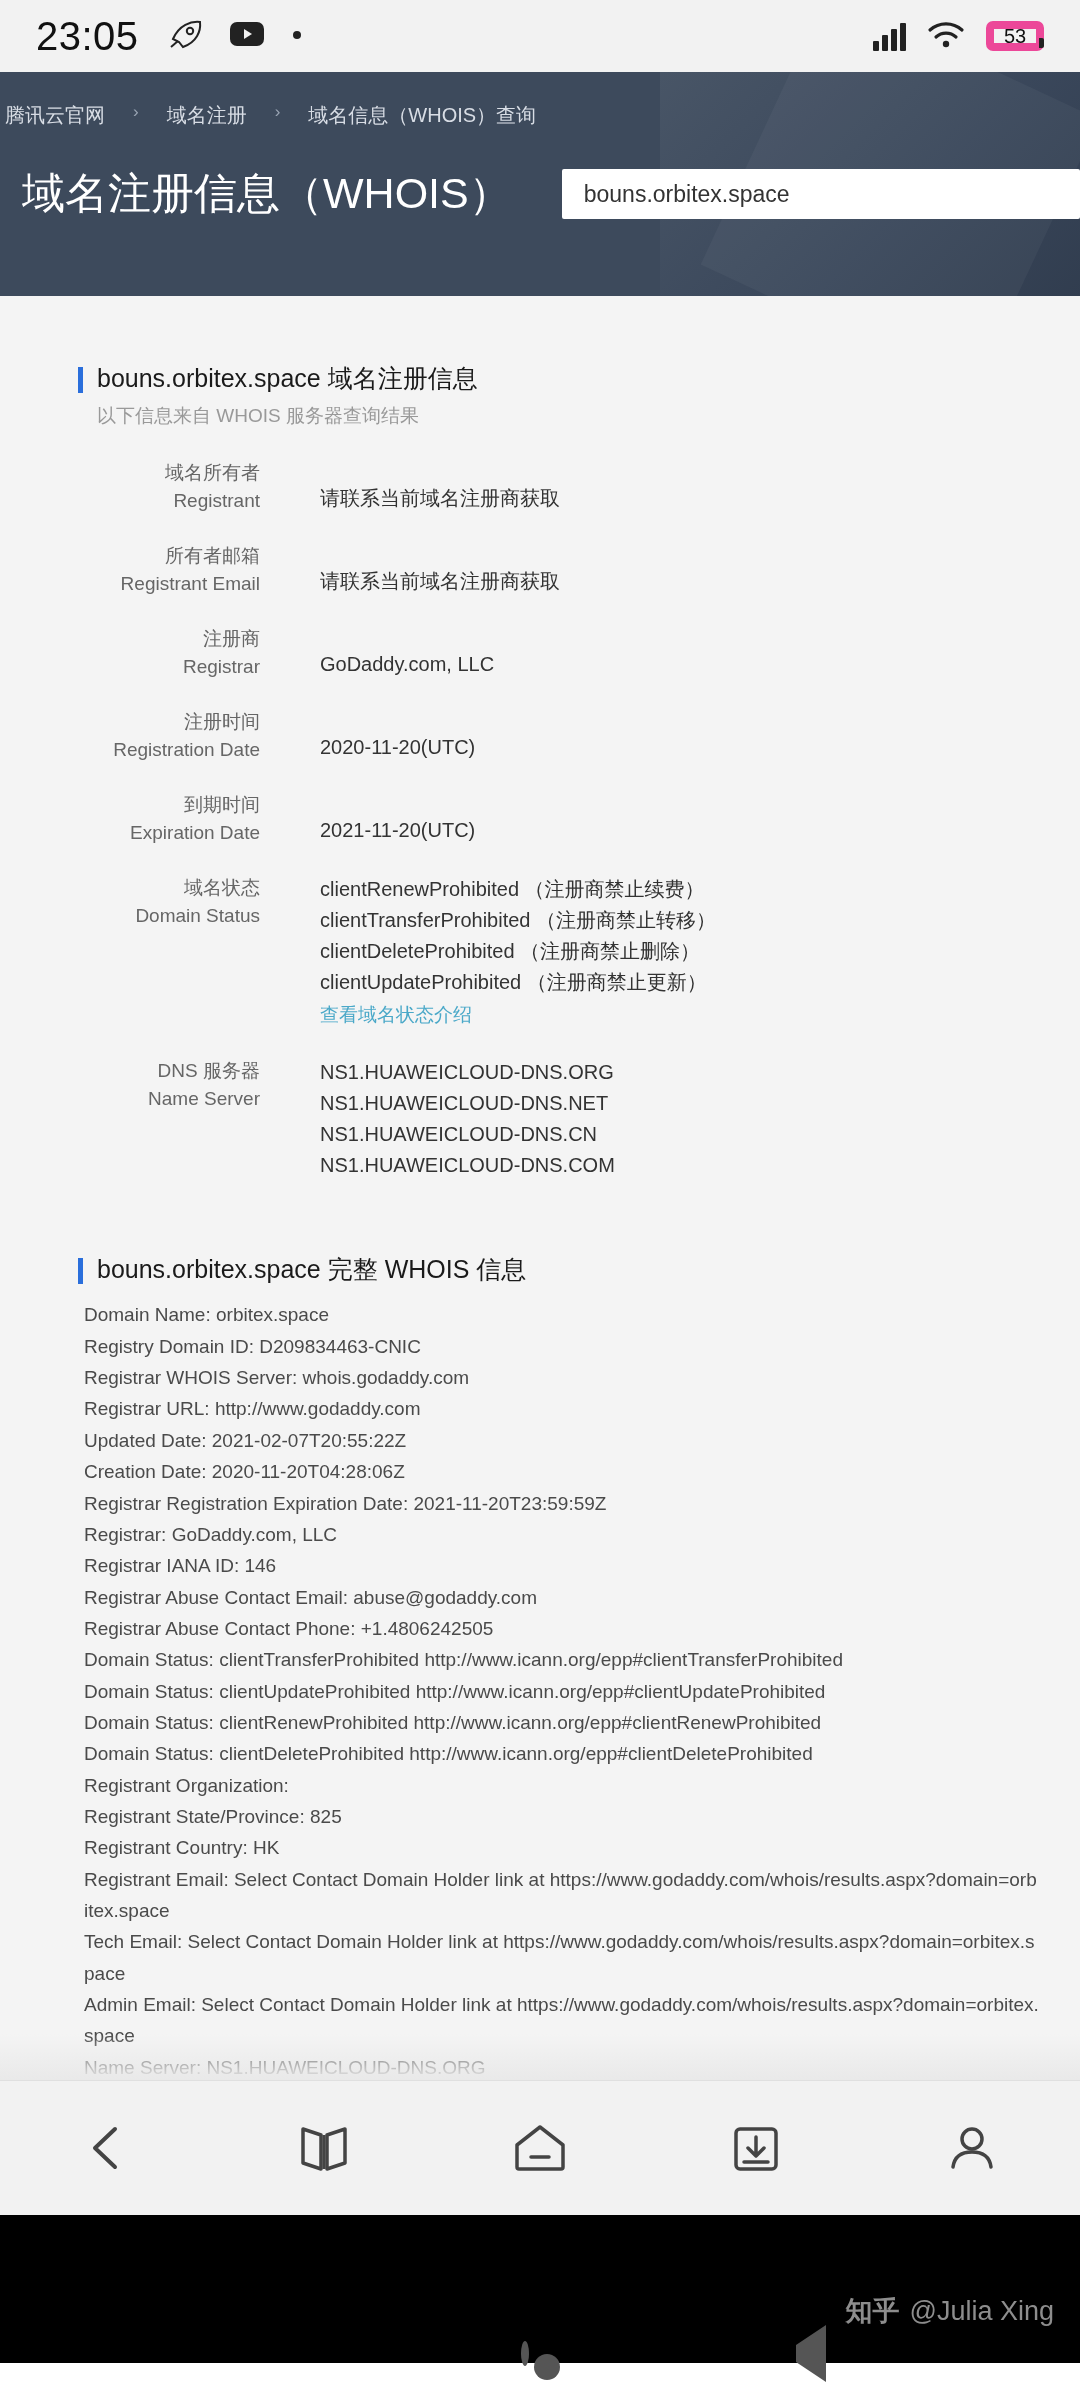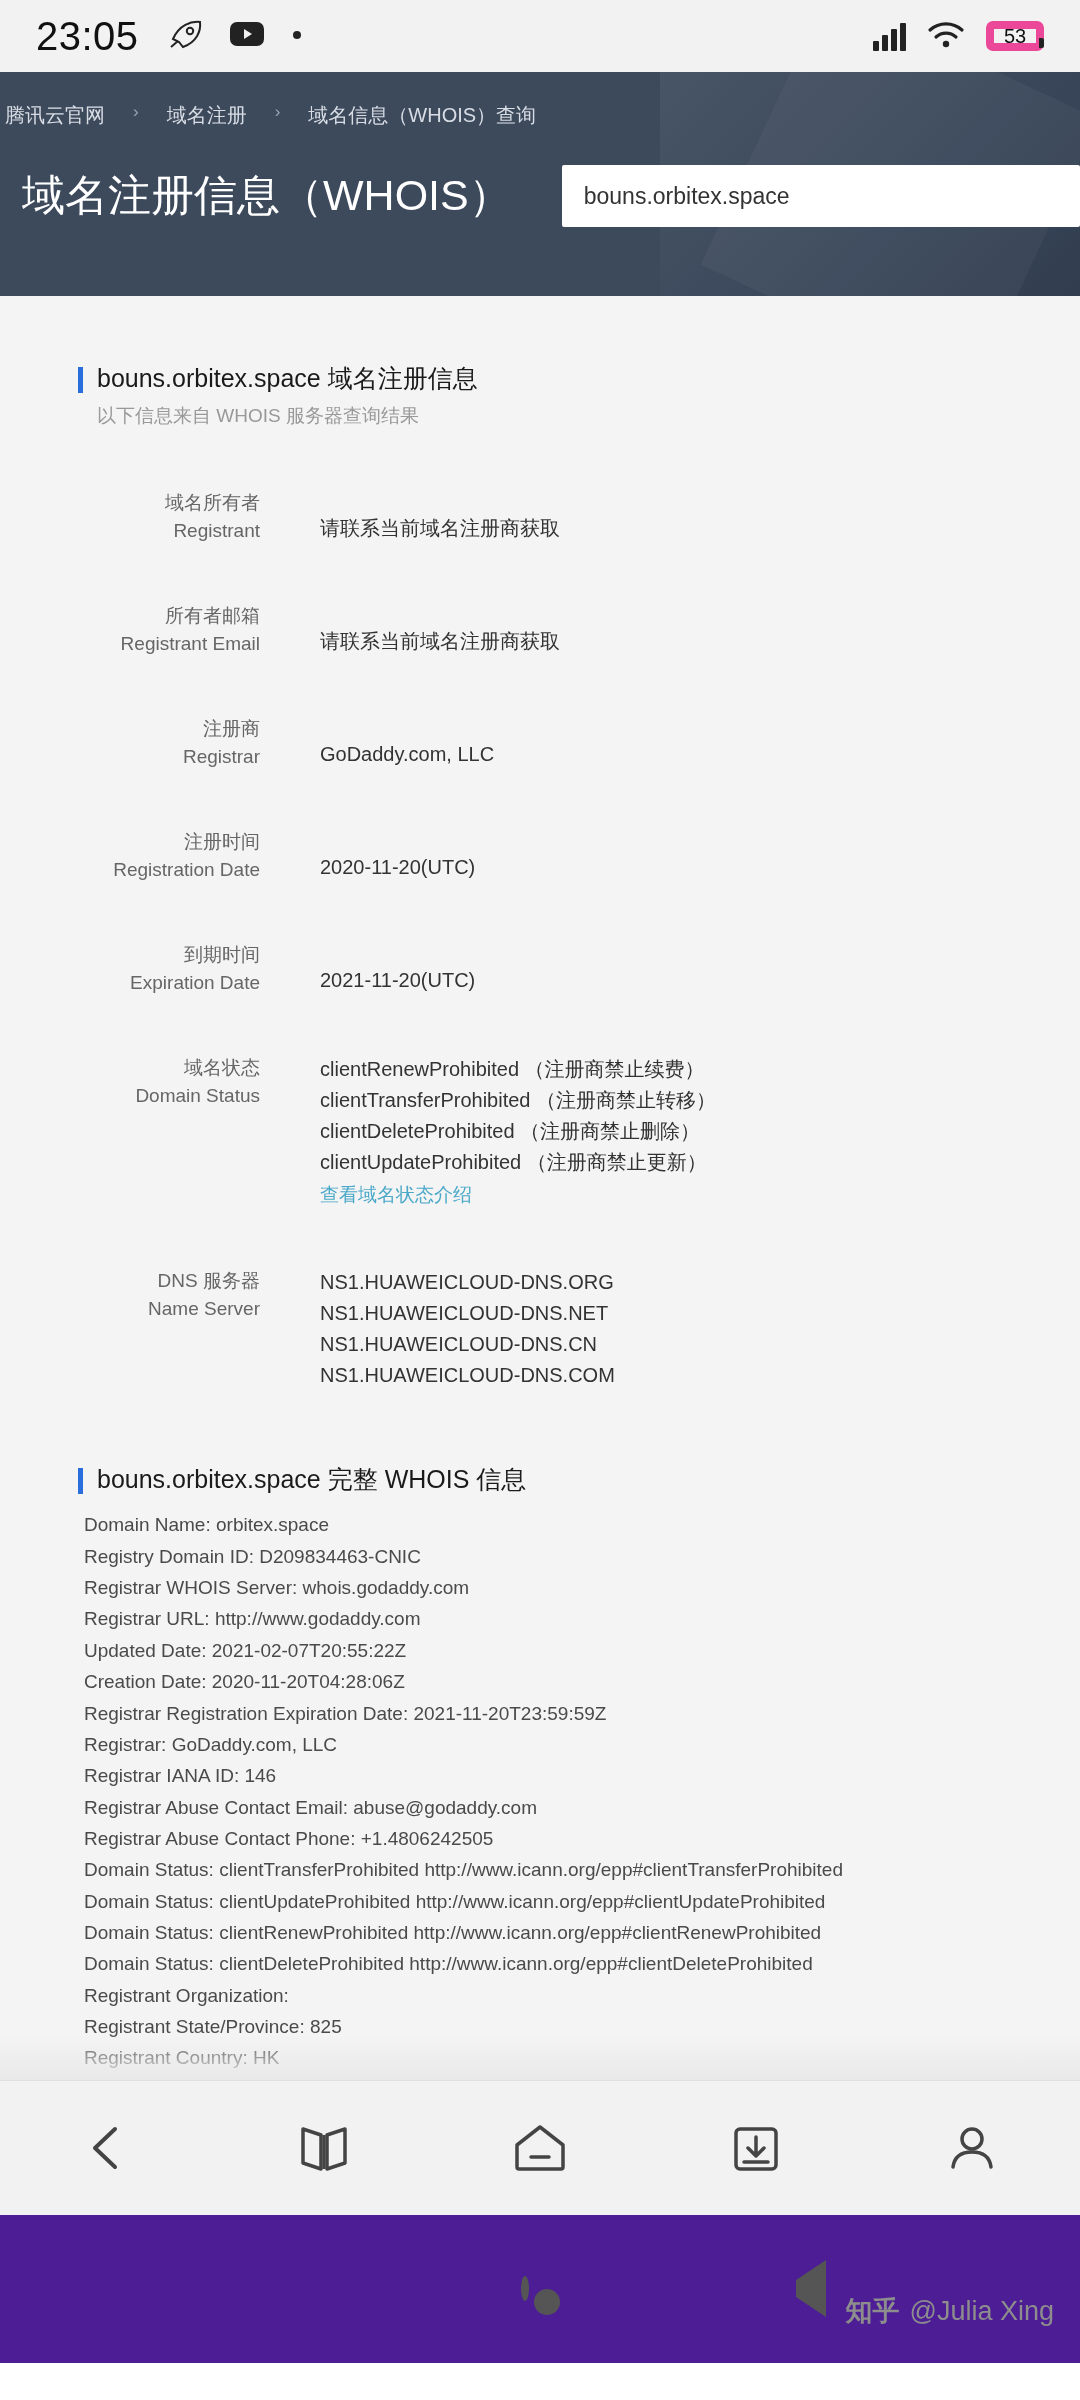--- a/index.html
+++ b/index.html
@@ -132,21 +132,21 @@
   }
   .header-title {
     font-size: 43px;
     color: #ffffff;
     font-weight: 400;
     white-space: nowrap;
   }
   .search-box {
     margin-left: 50px;
     background: #ffffff;
-    height: 62px;
+    height: 50px;
     flex: 1;
     display: flex;
     align-items: center;
     padding: 0 22px;
     box-sizing: border-box;
     font-size: 23px;
     color: #333;
     border-radius: 2px;
   }
 
@@ -185,21 +185,20 @@
     padding: 8px 0 0 97px;
   }
 
   
   .info-list {
     padding: 30px 0 0 0;
   }
   .info-row {
     display: flex;
     padding: 0 0 26px 0;
-    margin-top: 30px;
   }
   .info-label {
     width: 260px;
     flex: none;
     text-align: right;
     padding-right: 0;
     font-size: 19px;
     color: #666;
     line-height: 1.5;
   }
@@ -254,23 +253,23 @@
     height: 90px;
     display: flex;
     align-items: center;
     justify-content: center;
   }
   .browser-bar svg { display: block; }
 
   
   .system-nav {
     height: 148px;
-    background: #4c1d95;
-    display: flex;
-    align-items: center;
+    background: #000000;
+    display: flex;
+    align-items: flex-end;
     position: relative;
   }
   .sysnav-inner {
     flex: 1;
     display: flex;
     align-items: center;
     justify-content: space-around;
     padding: 0 120px;
     box-sizing: border-box;
   }

